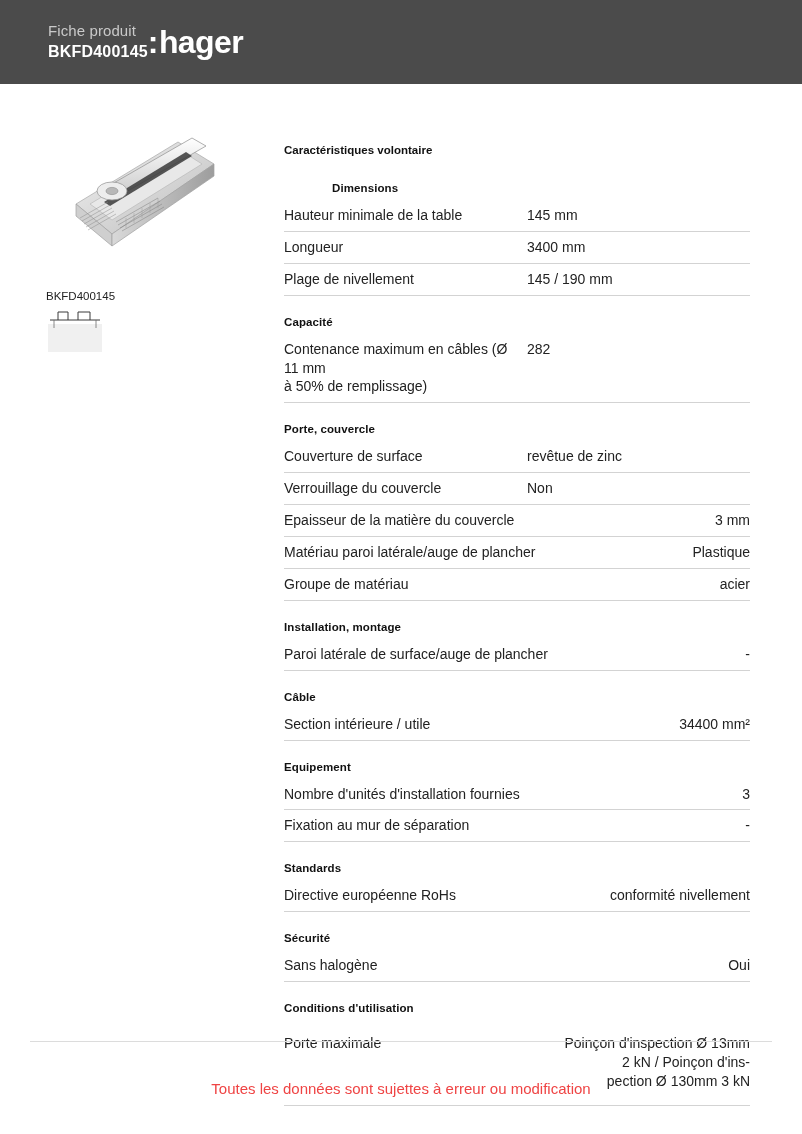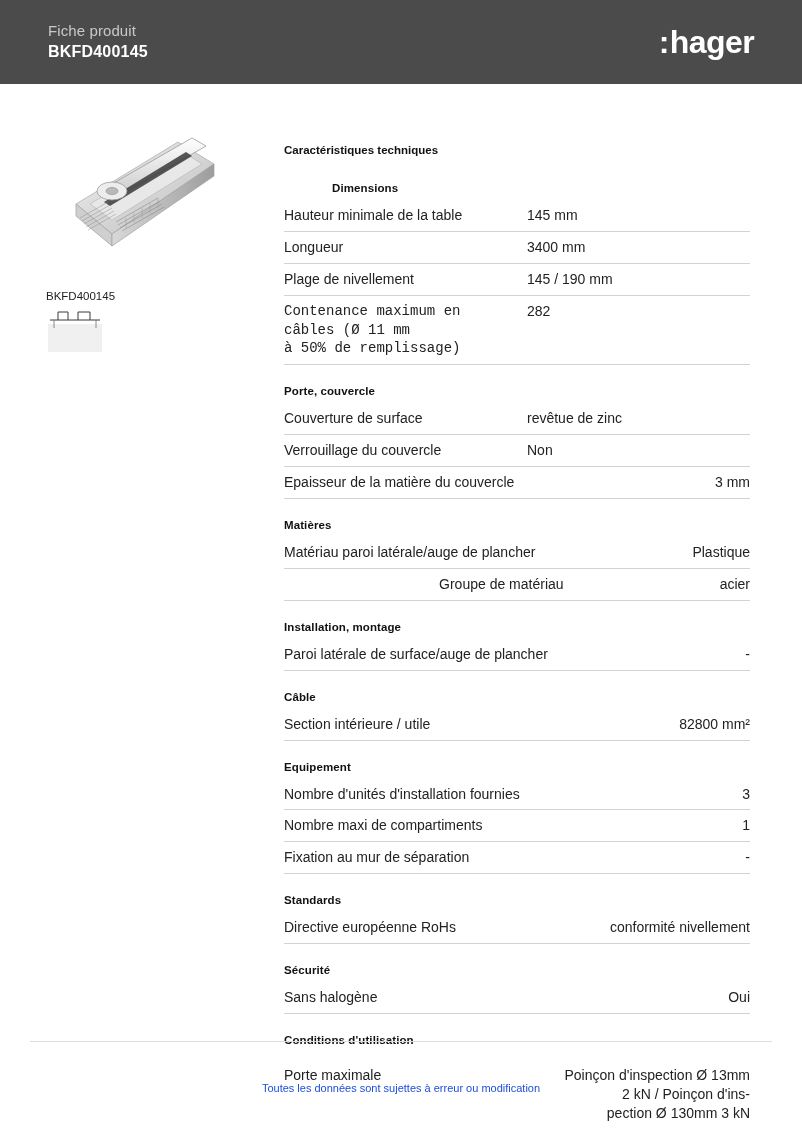--- a/index.html
+++ b/index.html
@@ -15,21 +15,20 @@
     position: relative;
     overflow: hidden;
   }
 
   
   .header {
     height: 84px;
     background: #4b4b4b;
     display: flex;
     align-items: center;
-    justify-content: space-between;
     padding: 0 48px 0 48px;
     box-sizing: border-box;
   }
   .header-left {
     display: flex;
     flex-direction: column;
     justify-content: center;
     line-height: 1.3;
   }
   .doc-kicker {
@@ -159,22 +158,22 @@
     right: 0;
     bottom: 0;
     height: 92px;
     border-top: 1px solid #dcdcdc;
     margin: 0 30px;
     display: flex;
     align-items: center;
     justify-content: center;
   }
   .footer-text {
-    font-size: 11px;
-    color: #1d4ed8;
+    font-size: 15px;
+    color: #ef4444;
   }
 </style>
 </head>
 <body>
 
 <div class="header">
   <div class="header-left">
     <div class="doc-kicker">Fiche produit</div>
     <div class="doc-title">BKFD400145</div>
   </div>
@@ -245,43 +244,44 @@
         <rect x="0" y="16" width="54" height="28" fill="#f0f0f0"></rect>
         <path d="M2,12 L52,12" stroke="#3b3b3b" stroke-width="1"></path>
         <path d="M10,12 L10,4 L20,4 L20,12" stroke="#3b3b3b" stroke-width="1" fill="none"></path>
         <path d="M30,12 L30,4 L42,4 L42,12" stroke="#3b3b3b" stroke-width="1" fill="none"></path>
         <path d="M6,12 L6,20 M48,12 L48,20" stroke="#6d6d6d" stroke-width="0.8"></path>
       </svg>
     </div>
   </div>
 
   <div class="right-col">
-    <div class="caract-title">Caractéristiques techniques</div>
+    <div class="caract-title">Caractéristiques volontaire</div>
     <div id="spec-sections">
         <div class="section-title first">Dimensions</div>
         <table class="spec-table divider-strong">
           <tbody>
             <tr class="spec-row inline">
               <td class="spec-label">Hauteur minimale de la table</td>
               <td class="spec-value">145 mm</td>
             </tr>
             <tr class="spec-row inline">
               <td class="spec-label">Longueur</td>
               <td class="spec-value">3400 mm</td>
             </tr>
             <tr class="spec-row inline">
               <td class="spec-label">Plage de nivellement</td>
               <td class="spec-value">145 / 190 mm</td>
             </tr>
           </tbody>
         </table>
-        <table class="spec-table divider-strong">
-          <tbody>
-            <tr class="spec-row inline">
-              <td class="spec-label" style="white-space: pre-line; font-family: Liberation Mono, monospace;">Contenance maximum en câbles (Ø 11 mm
+        <div class="section-title">Capacité</div>
+        <table class="spec-table divider-strong">
+          <tbody>
+            <tr class="spec-row inline">
+              <td class="spec-label" style="white-space: pre-line;">Contenance maximum en câbles (Ø 11 mm
 à 50% de remplissage)</td>
               <td class="spec-value">282</td>
             </tr>
           </tbody>
         </table>
         <div class="section-title">Porte, couvercle</div>
         <table class="spec-table divider-strong">
           <tbody>
             <tr class="spec-row inline">
               <td class="spec-label">Couverture de surface</td>
@@ -290,61 +290,56 @@
             <tr class="spec-row inline">
               <td class="spec-label">Verrouillage du couvercle</td>
               <td class="spec-value">Non</td>
             </tr>
             <tr class="spec-row">
               <td class="spec-label" style="width: 60%;">Epaisseur de la matière du couvercle</td>
               <td class="spec-value">3 mm</td>
             </tr>
           </tbody>
         </table>
-        <div class="section-title">Matières</div>
         <table class="spec-table divider-strong">
           <tbody>
             <tr class="spec-row">
               <td class="spec-label" style="width: 60%;">Matériau paroi latérale/auge de plancher</td>
               <td class="spec-value">Plastique</td>
             </tr>
             <tr class="spec-row">
-              <td class="spec-label" style="width: 60%; text-align: right;">Groupe de matériau</td>
+              <td class="spec-label" style="width: 60%;">Groupe de matériau</td>
               <td class="spec-value">acier</td>
             </tr>
           </tbody>
         </table>
         <div class="section-title">Installation, montage</div>
         <table class="spec-table divider-strong">
           <tbody>
             <tr class="spec-row">
               <td class="spec-label" style="width: 60%;">Paroi latérale de surface/auge de plancher</td>
               <td class="spec-value">-</td>
             </tr>
           </tbody>
         </table>
         <div class="section-title">Câble</div>
         <table class="spec-table divider-strong">
           <tbody>
             <tr class="spec-row">
               <td class="spec-label" style="width: 60%;">Section intérieure / utile</td>
-              <td class="spec-value">82800 mm²</td>
+              <td class="spec-value">34400 mm²</td>
             </tr>
           </tbody>
         </table>
         <div class="section-title">Equipement</div>
         <table class="spec-table divider-strong">
           <tbody>
             <tr class="spec-row">
               <td class="spec-label" style="width: 60%;">Nombre d'unités d'installation fournies</td>
               <td class="spec-value">3</td>
-            </tr>
-            <tr class="spec-row">
-              <td class="spec-label" style="width: 60%;">Nombre maxi de compartiments</td>
-              <td class="spec-value">1</td>
             </tr>
             <tr class="spec-row">
               <td class="spec-label" style="width: 60%;">Fixation au mur de séparation</td>
               <td class="spec-value">-</td>
             </tr>
           </tbody>
         </table>
         <div class="section-title">Standards</div>
         <table class="spec-table divider-strong">
           <tbody>

